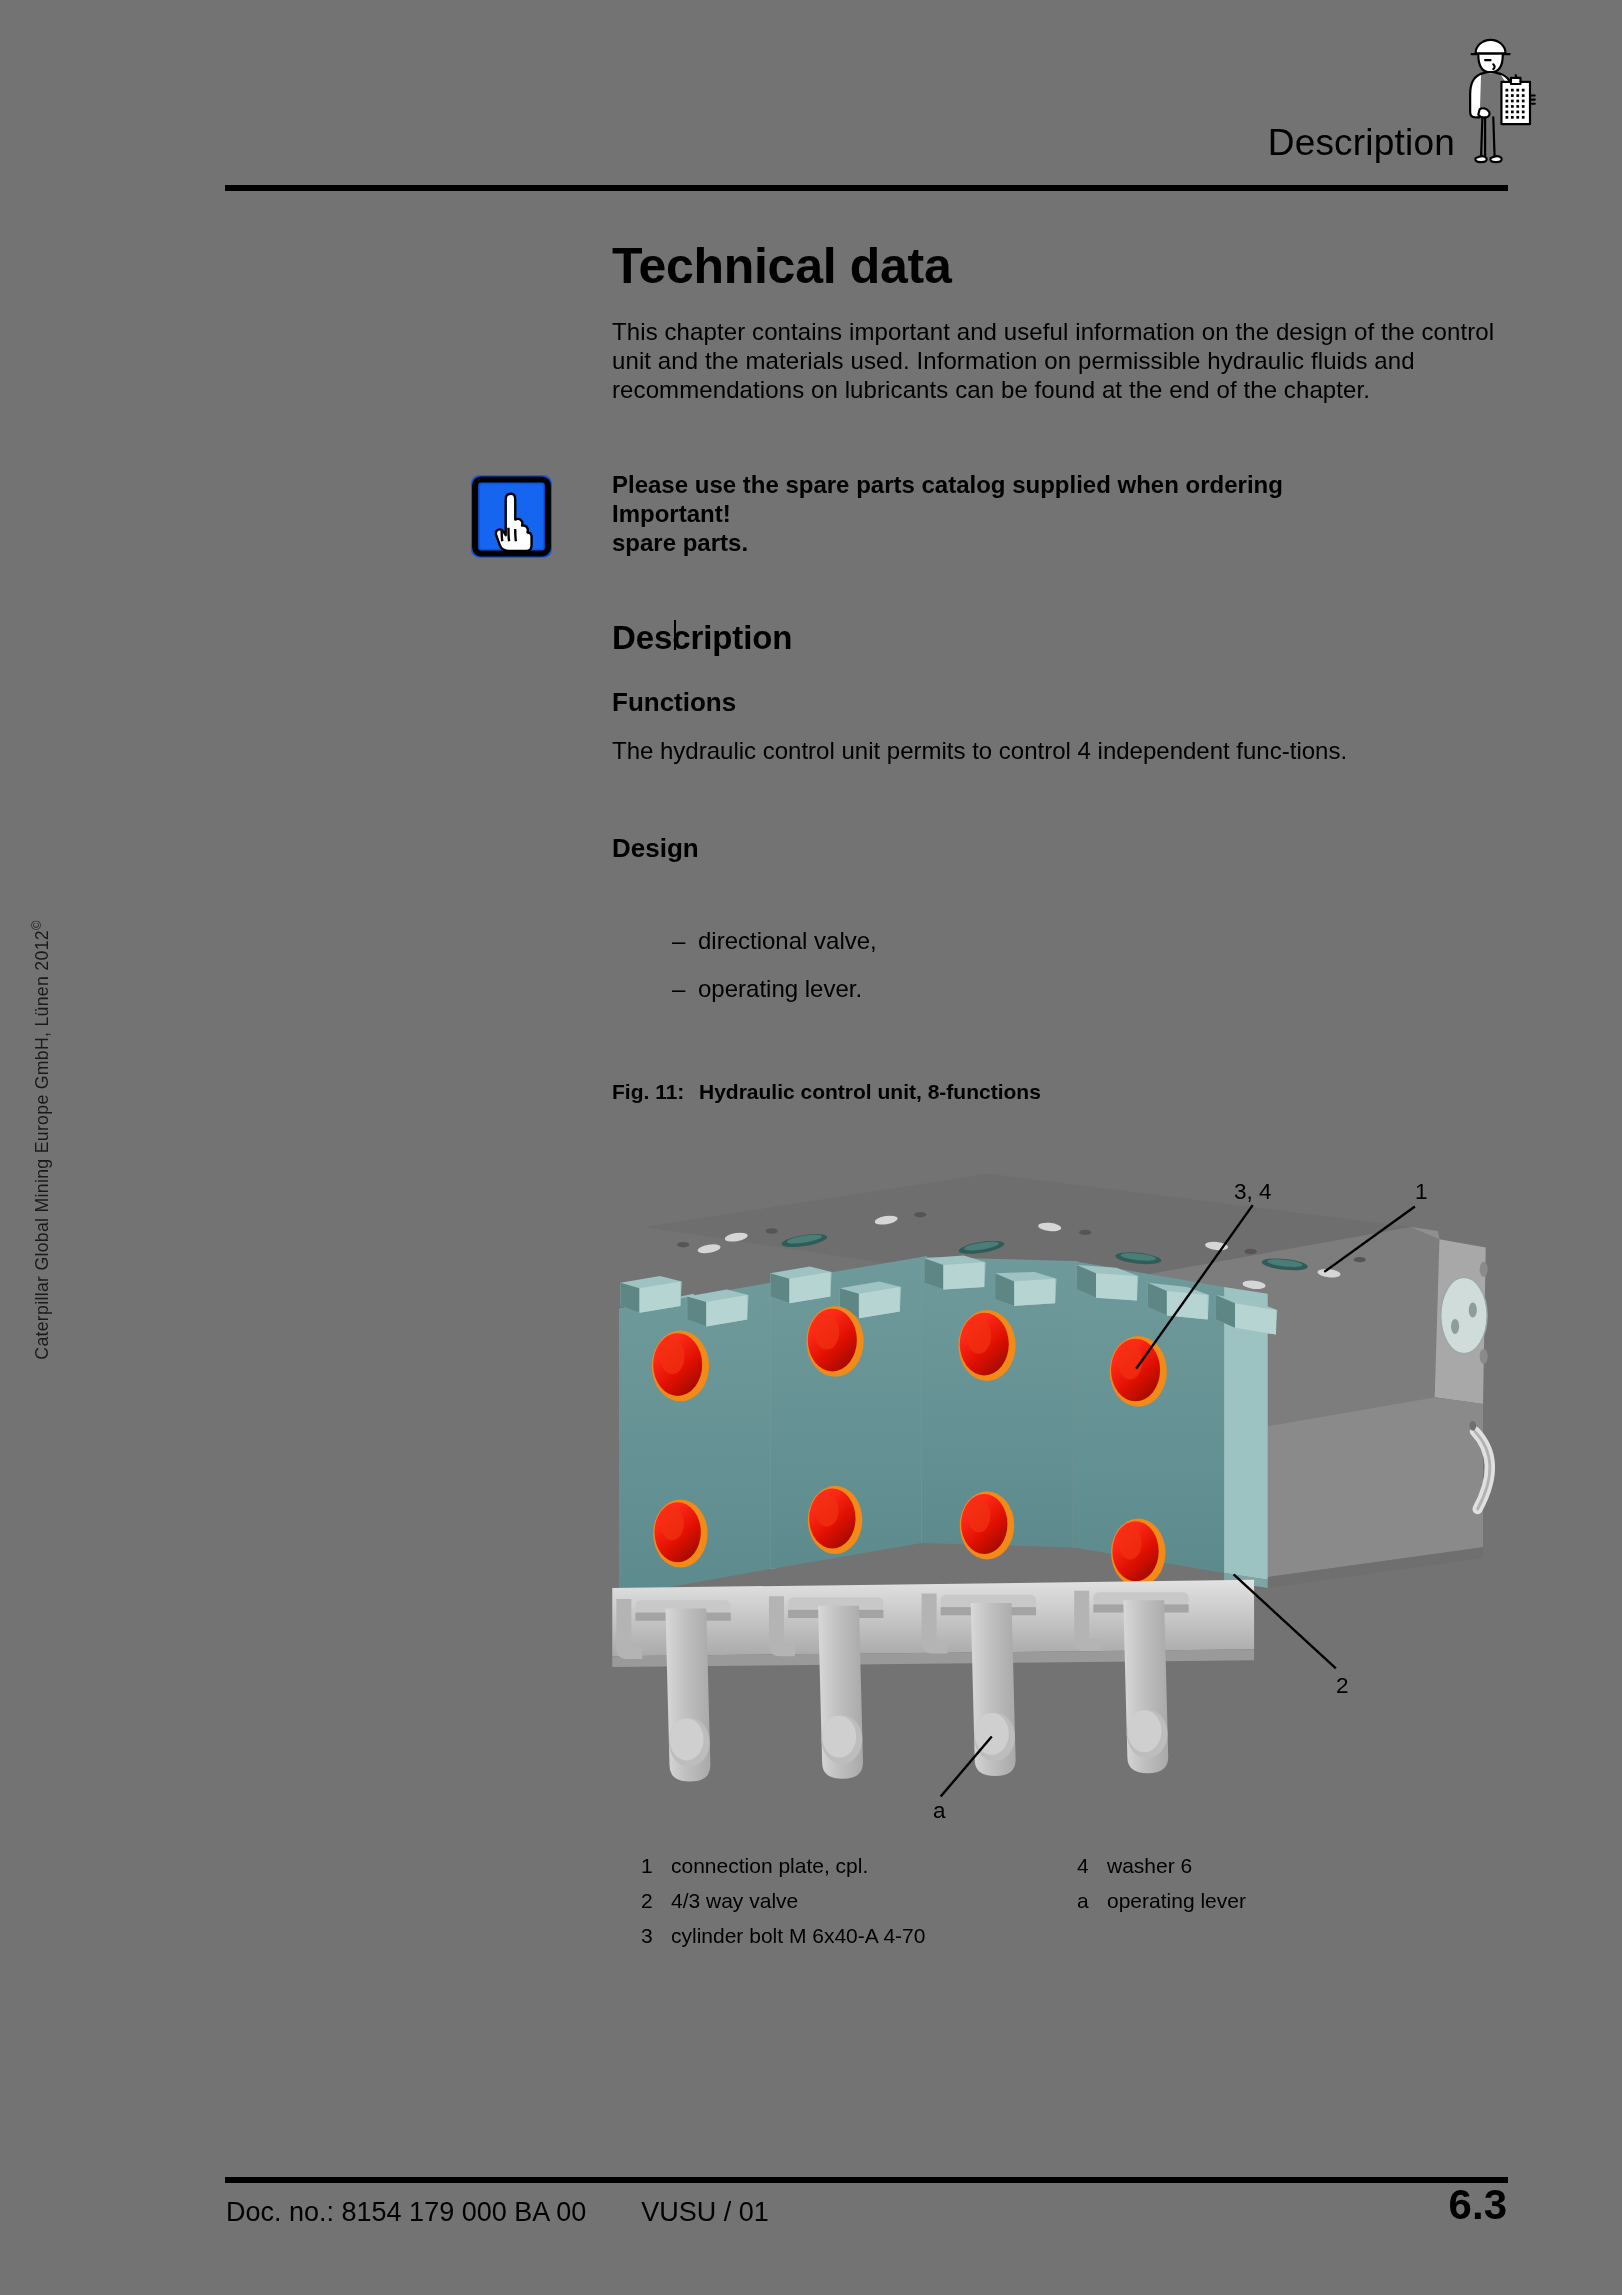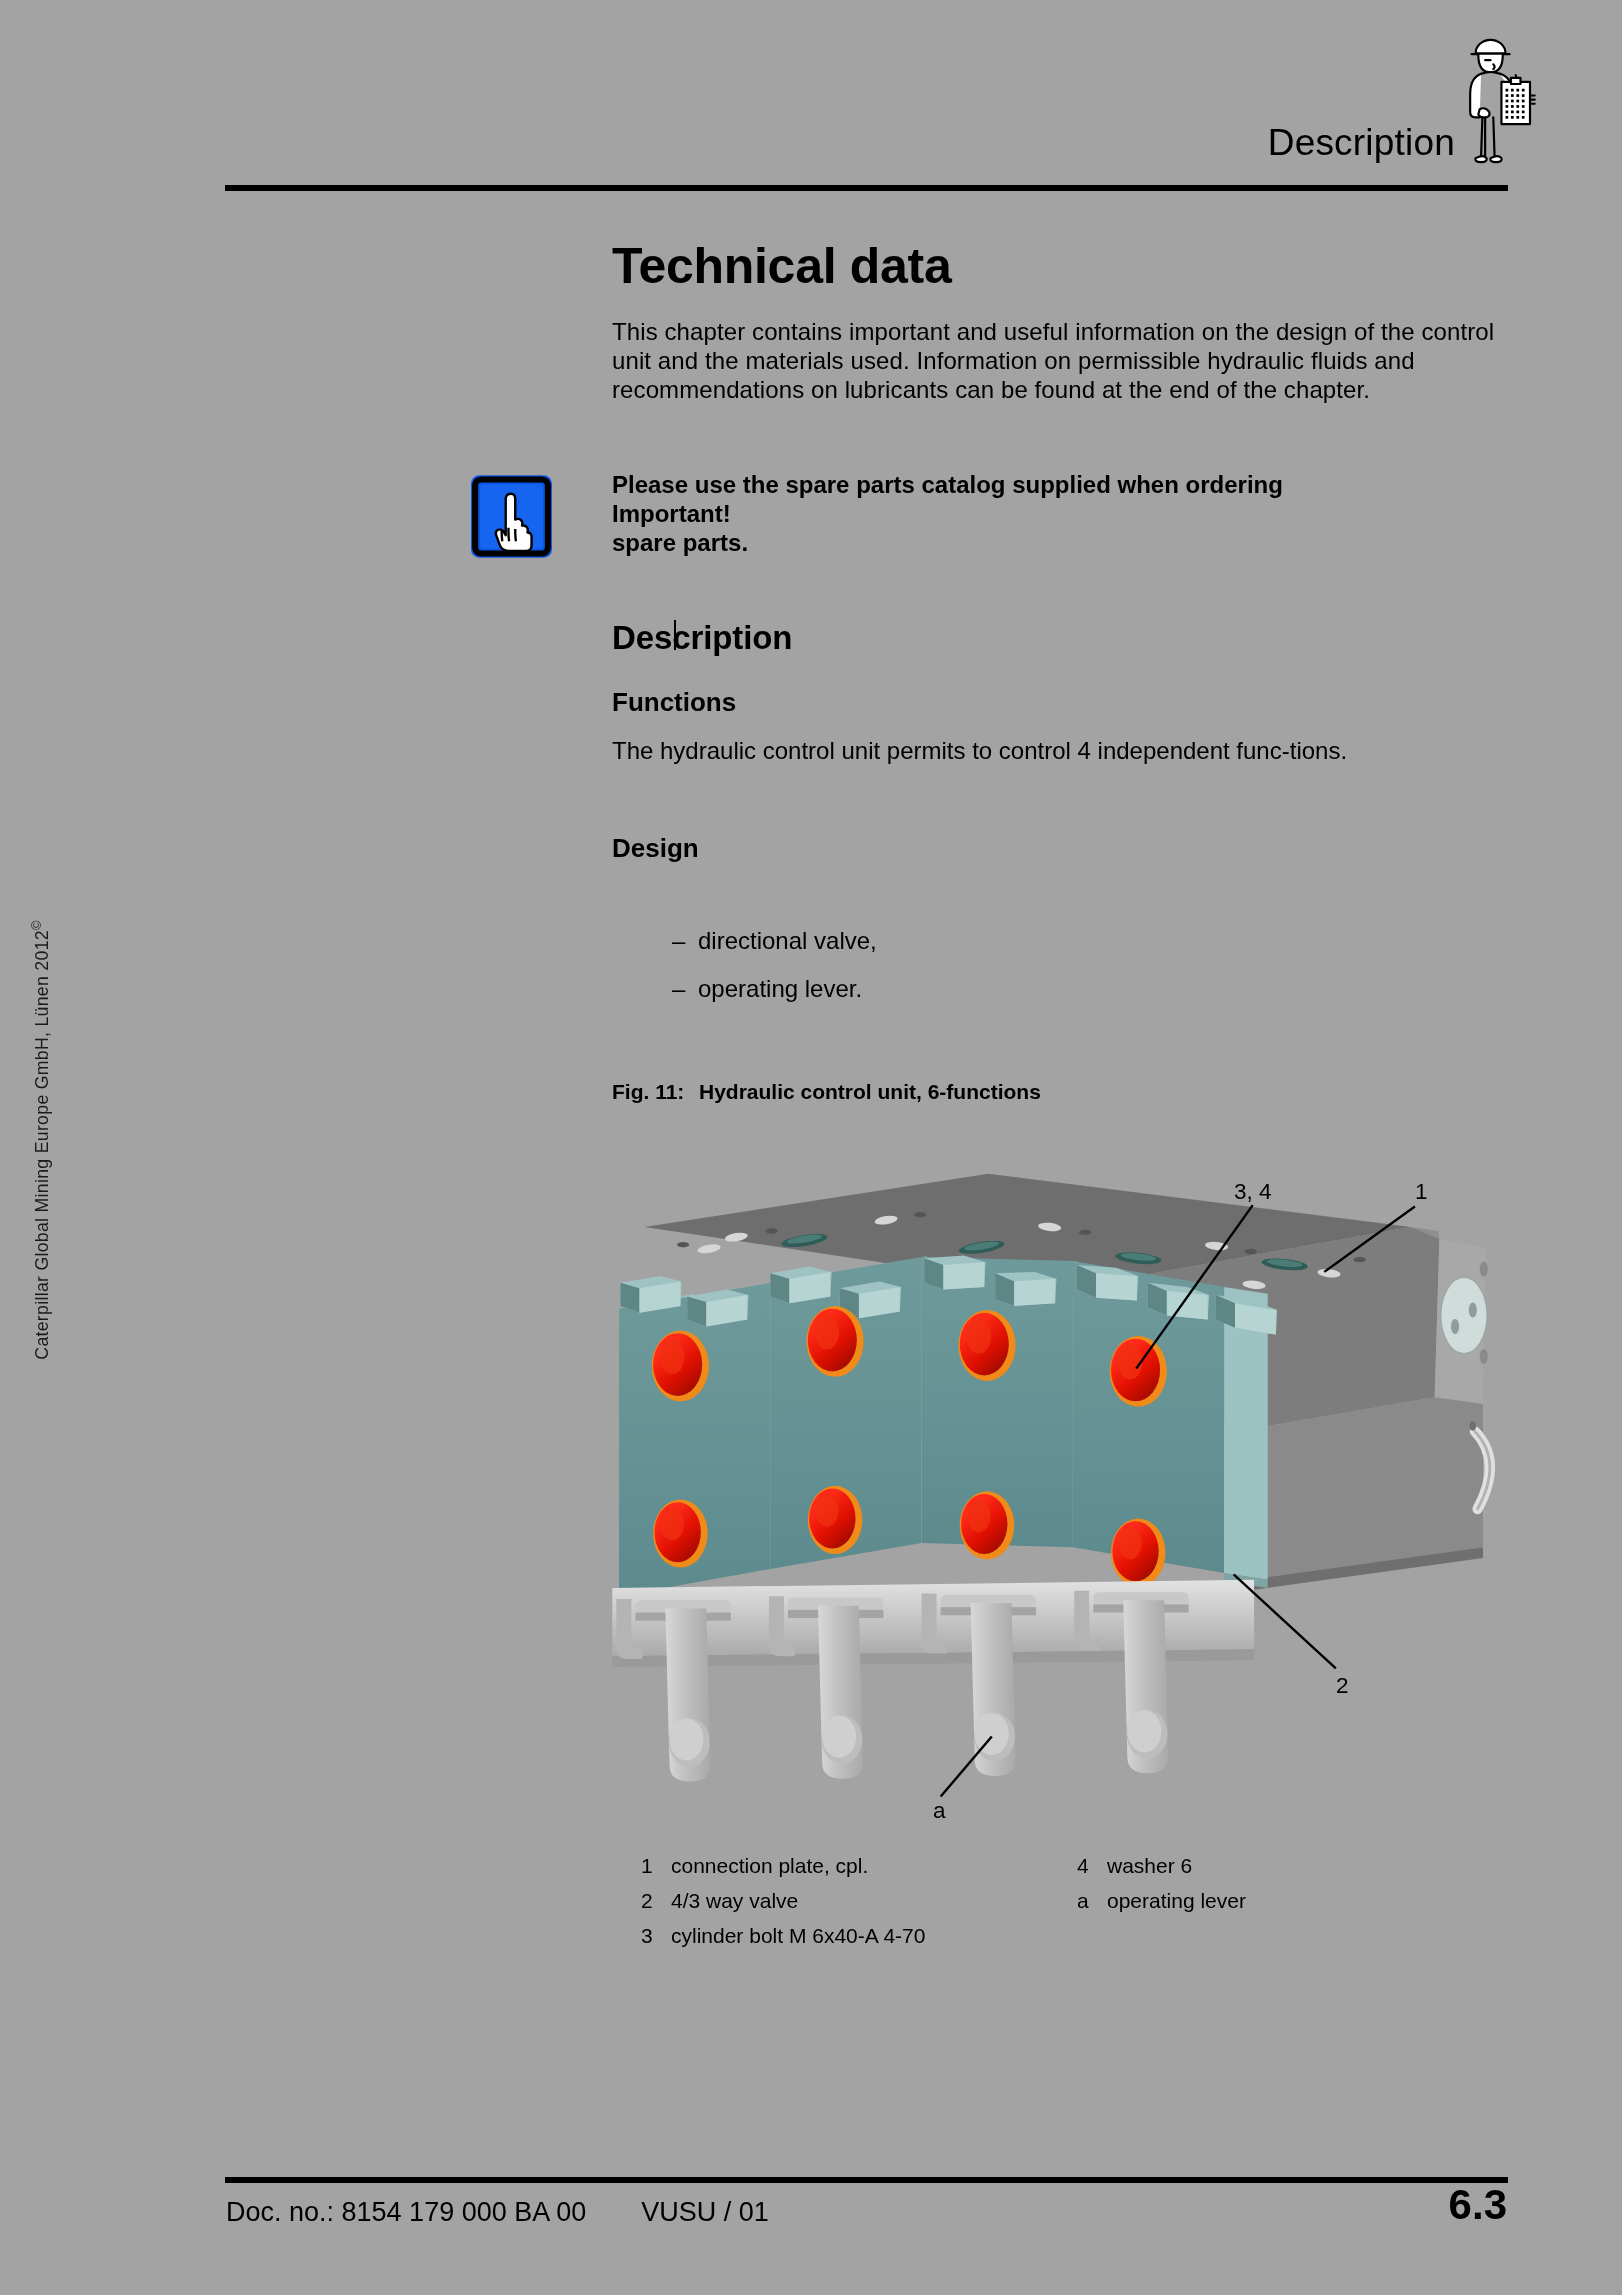--- a/index.html
+++ b/index.html
@@ -8,21 +8,21 @@
     background: #ffffff;
   }
   body {
     font-family: "Liberation Sans", sans-serif;
     color: #000000;
   }
   #page {
     position: relative;
     width: 1622px;
     height: 2295px;
-    background: #a3a3a3;
+    background: #737373;
     overflow: hidden;
   }
 
   
   #header-zone {
     position: absolute;
     left: 0; top: 0;
     width: 1622px; height: 204px;
   }
   #header-title {
@@ -381,21 +381,21 @@
     <div class="subitem">
       <span class="subdash">–</span>
       <span>directional valve,</span>
     </div>
     <div class="subitem">
       <span class="subdash">–</span>
       <span>operating lever.</span>
     </div>
   </div>
 
-  <div id="fig-caption"><span class="fignum">Fig. 11:</span><span>Hydraulic control unit, 6-functions</span></div>
+  <div id="fig-caption"><span class="fignum">Fig. 11:</span><span>Hydraulic control unit, 8-functions</span></div>
 
   <div id="figure-area">
     <svg id="figure-svg" width="913" height="702" viewBox="0 0 1340 1030">
       <defs>
         <linearGradient id="gTeal" x1="0" y1="0" x2="0" y2="1">
           <stop offset="0" stop-color="#6f9a9c"></stop>
           <stop offset="1" stop-color="#5d8b8d"></stop>
         </linearGradient>
         <linearGradient id="gTealSide" x1="0" y1="0" x2="1" y2="0">
           <stop offset="0" stop-color="#7fa9aa"></stop>

